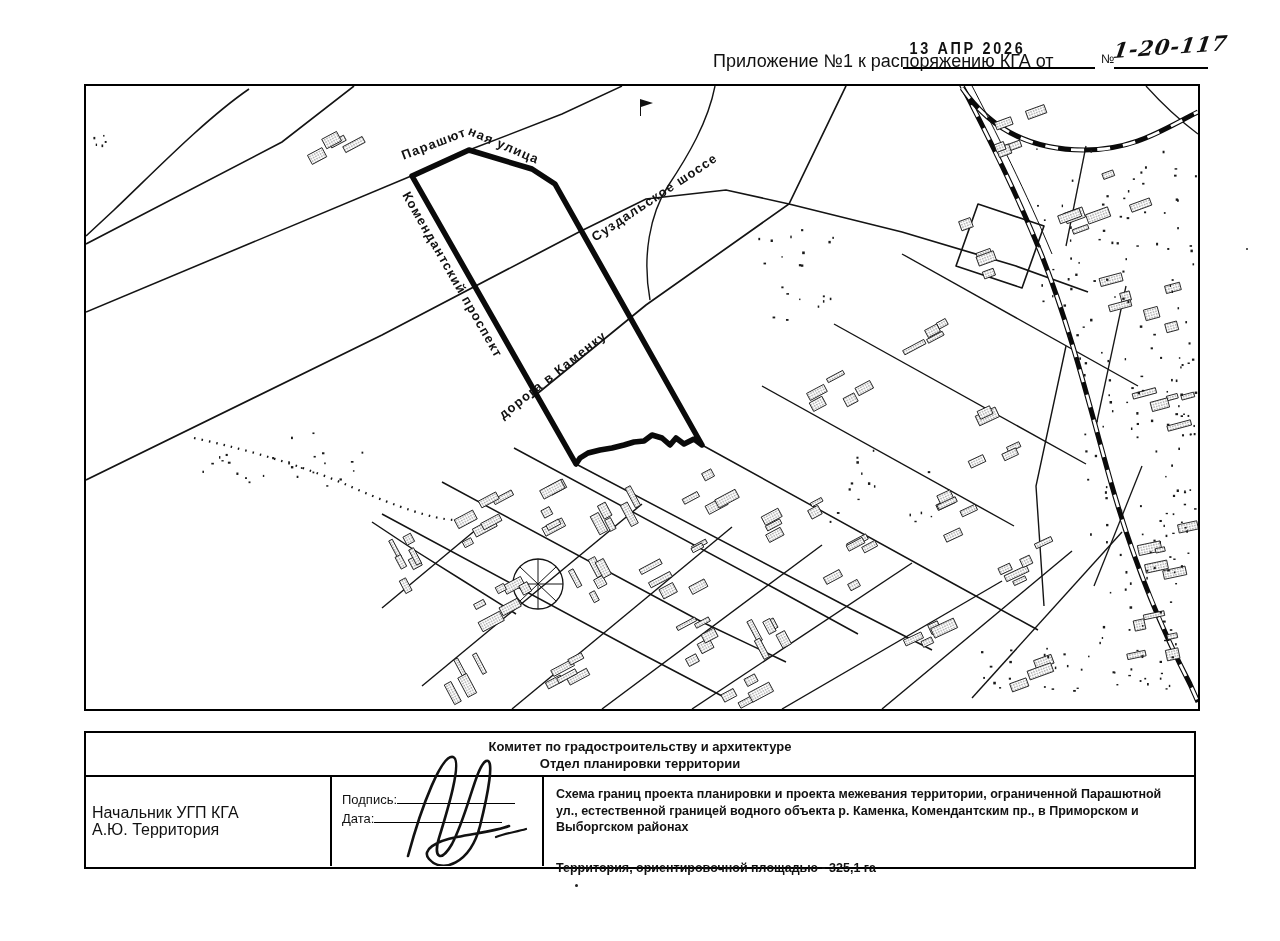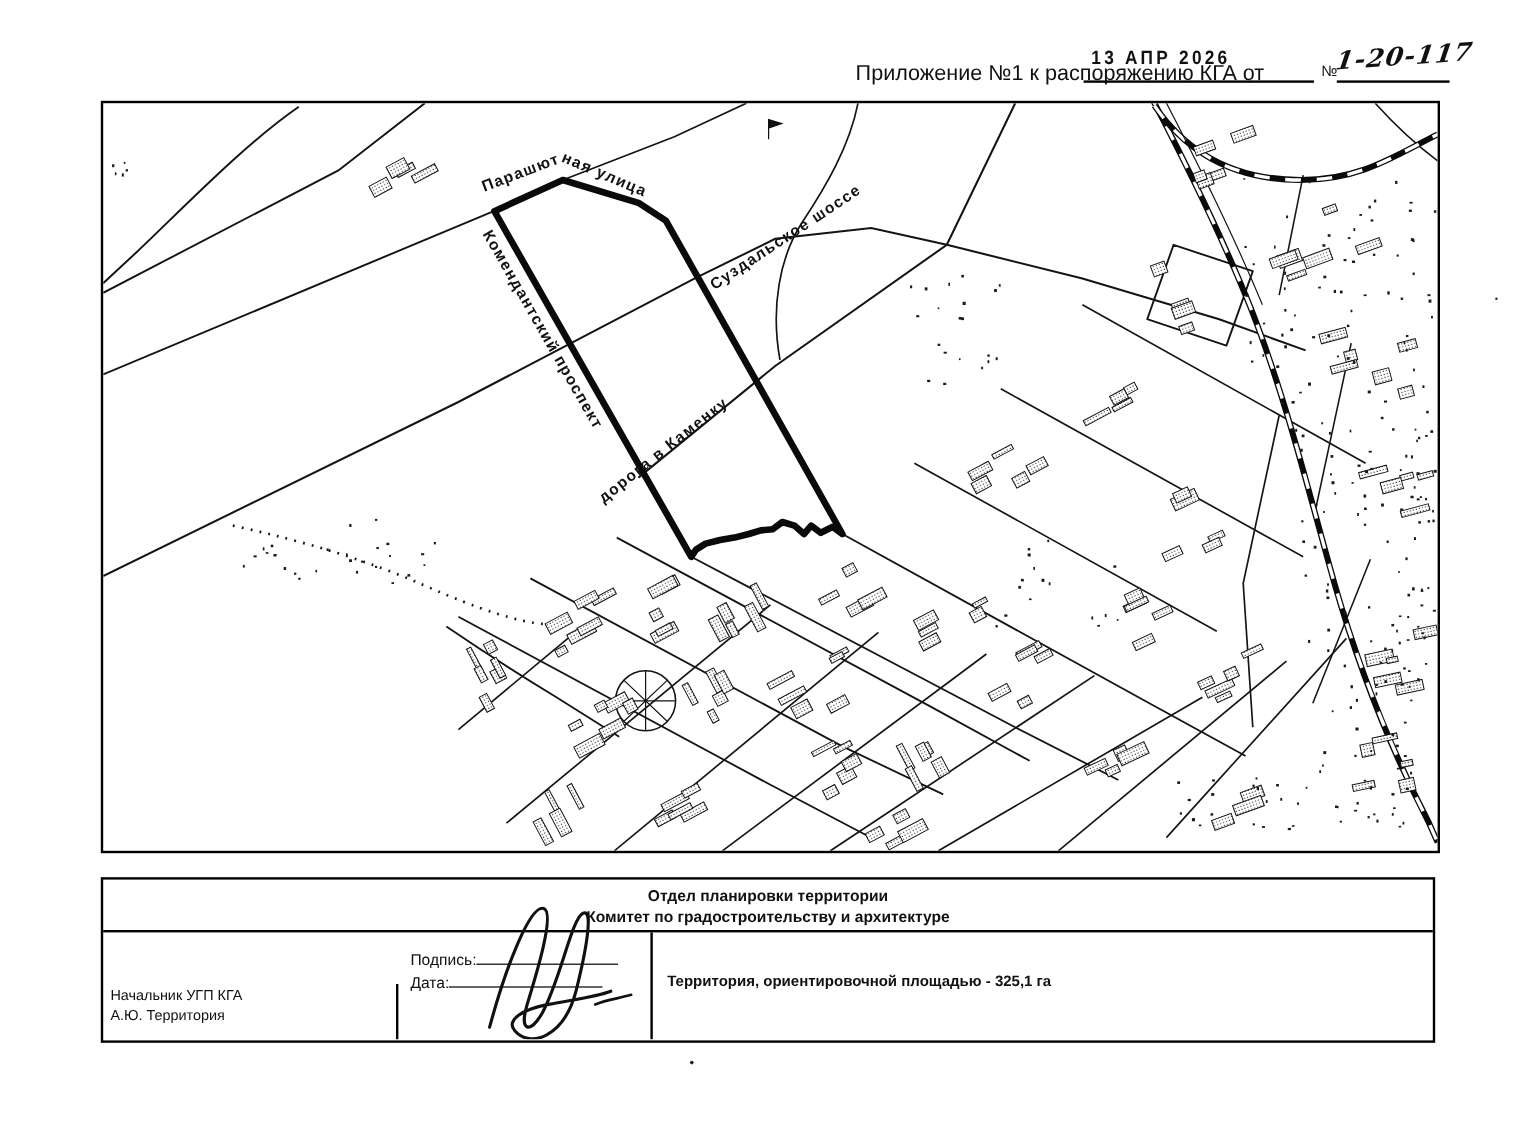--- a/index.html
+++ b/index.html
@@ -25,21 +25,21 @@
              border:2px solid #000;box-sizing:content-box;background:#fff;}
   .map-frame svg{display:block;width:1112px;height:623px;}
 
   
   .tblock{position:absolute;left:84px;top:731px;width:1112px;height:138px;
           border:2.5px solid #000;box-sizing:border-box;}
   .tb-header{height:44px;border-bottom:2.5px solid #000;text-align:center;
              font-weight:bold;font-size:13px;line-height:17px;padding-top:5px;box-sizing:border-box;}
   .tb-row{display:flex;height:89px;}
   .tb-col1{width:246px;border-right:2.5px solid #000;box-sizing:border-box;
-           padding:1px 0 0 6px;font-size:12px;line-height:17px;margin-top:43px;}
+           padding:27px 0 0 6px;font-size:16px;line-height:17px;}
   .tb-col2{width:212px;border-right:2.5px solid #000;box-sizing:border-box;
            padding:13px 0 0 10px;font-size:13px;line-height:19px;}
   .tb-col3{flex:1;padding:9px 12px 0 12px;font-size:12.5px;line-height:16.5px;font-weight:bold;}
   .sig-line{white-space:nowrap;}
   .uline{display:inline-block;border-bottom:1.5px solid #000;height:12px;vertical-align:baseline;}
   .w120{width:118px;} .w130{width:128px;}
   .area-note{margin-top:24px;}
 
   .signature{position:absolute;left:378px;top:744px;width:190px;height:122px;pointer-events:none;}
 
@@ -627,37 +627,38 @@
         </text>
         <text>
           <textPath href="#lp4" startOffset="4">дорога в Каменку</textPath>
         </text>
       </g>
     </svg>
   </div>
 
   <div class="tblock">
     <div class="tb-header">
+      <div>Комитет по градостроительству и архитектуре</div>
       <div>Отдел планировки территории</div>
-      <div>Комитет по градостроительству и архитектуре</div>
     </div>
     <div class="tb-row">
       <div class="tb-col1">
         <div>Начальник УГП КГА</div>
         <div>А.Ю. Территория</div>
       </div>
       <div class="tb-col2">
         <div class="sig-line">
           <span>Подпись:</span><span class="uline w120"></span>
         </div>
         <div class="sig-line">
           <span>Дата:</span><span class="uline w130"></span>
         </div>
       </div>
       <div class="tb-col3">
+        <div>Схема границ проекта планировки и проекта межевания территории, ограниченной Парашютной ул., естественной границей водного объекта р. Каменка, Комендантским пр., в Приморском и Выборгском районах</div>
         <div class="area-note">Территория, ориентировочной площадью - 325,1 га</div>
       </div>
     </div>
   </div>
 
   <svg class="signature" viewBox="0 0 190 122">
     <path fill="none" stroke="#111" stroke-width="2.6" stroke-linecap="round" d="M30,112 C44,60 64,10 75,13 C85,16 69,68 61,94 C55,114 63,119 74,100
              C90,70 98,22 108,17 C117,13 110,50 102,82 C92,120 64,130 51,115
              C43,106 58,97 79,93 C99,89 118,87 131,82"></path>
     <path fill="none" stroke="#111" stroke-width="2.2" stroke-linecap="round" d="M118,93 C128,89 138,88 148,85"></path>

